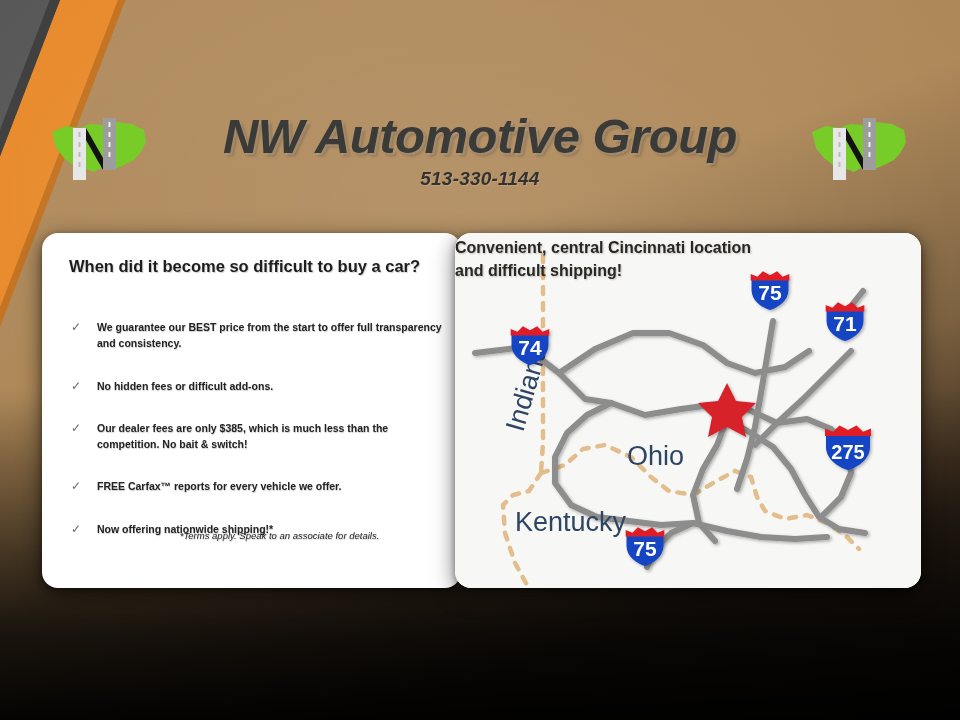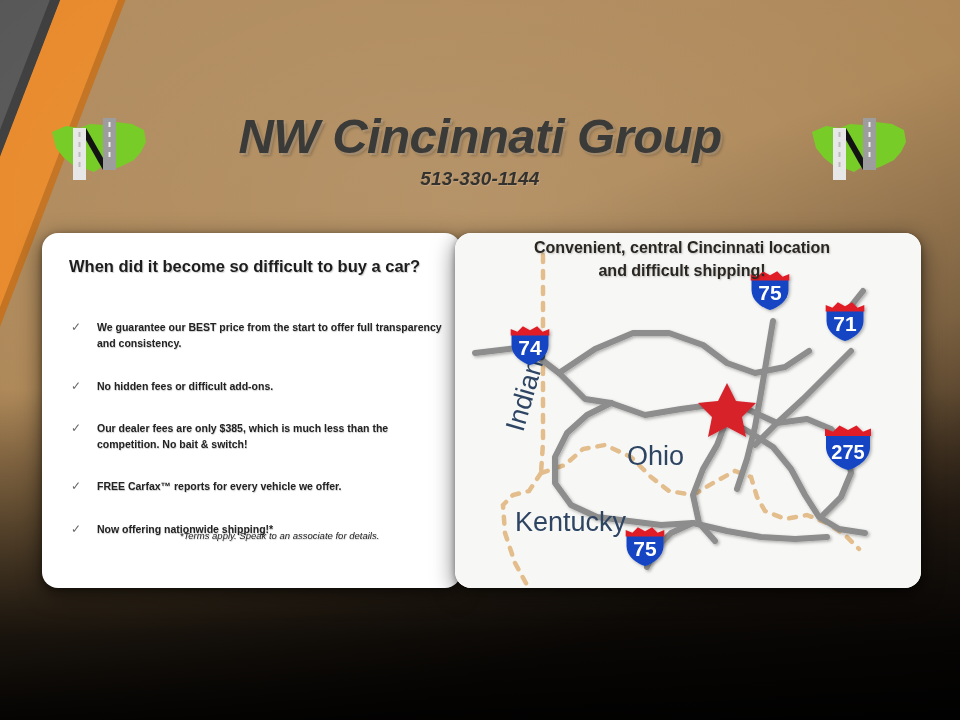--- a/index.html
+++ b/index.html
@@ -166,21 +166,21 @@
     font-style: italic;
     color: #232323;
     text-shadow: 0.5px 0.5px 1px rgba(0,0,0,0.2);
   }
 
   
   .map-heading {
     position: absolute;
     left: 0; top: 0;
     width: 454px;
-    text-align: center;
+    text-align: left;
     padding-top: 4px;
     font-size: 16px;
     font-weight: bold;
     color: #2a2723;
     line-height: 1.42;
     text-shadow: 1px 1px 2px rgba(0,0,0,0.22);
     z-index: 3;
     pointer-events: none;
   }
   .map-svg {
@@ -224,21 +224,21 @@
       <rect x="57" y="8" width="13" height="52" fill="#9d9d9d"></rect>
       <rect x="62.5" y="12" width="2" height="5" fill="#f0f0f0"></rect>
       <rect x="62.5" y="22" width="2" height="5" fill="#f0f0f0"></rect>
       <rect x="62.5" y="32" width="2" height="5" fill="#f0f0f0"></rect>
       <rect x="62.5" y="42" width="2" height="5" fill="#f0f0f0"></rect>
       <polygon points="40,18 57,48 57,60 40,30" fill="#121212"></polygon>
     </svg>
   </div>
 
   <div class="header">
-    <div class="brand-title">NW Cincinnati Group</div>
+    <div class="brand-title">NW Automotive Group</div>
     <div class="brand-phone">513-330-1144</div>
   </div>
 
   <div class="logo logo-right">
     <svg viewBox="0 0 106 74" xmlns="http://www.w3.org/2000/svg">
       <path d="M6 22 L20 16 L34 18 L44 14 L58 15 L70 12 L86 14 L98 20 L100 32 L95 42 L88 50 L76 56 L66 60 L56 57 L48 62 L38 58 L28 56 L18 48 L10 38 Z" fill="#78cc28"></path>
       <rect x="27" y="18" width="13" height="52" fill="#e7e7e7"></rect>
       <rect x="32.5" y="22" width="2" height="5" fill="#bdbdbd"></rect>
       <rect x="32.5" y="32" width="2" height="5" fill="#bdbdbd"></rect>
       <rect x="32.5" y="42" width="2" height="5" fill="#bdbdbd"></rect>

